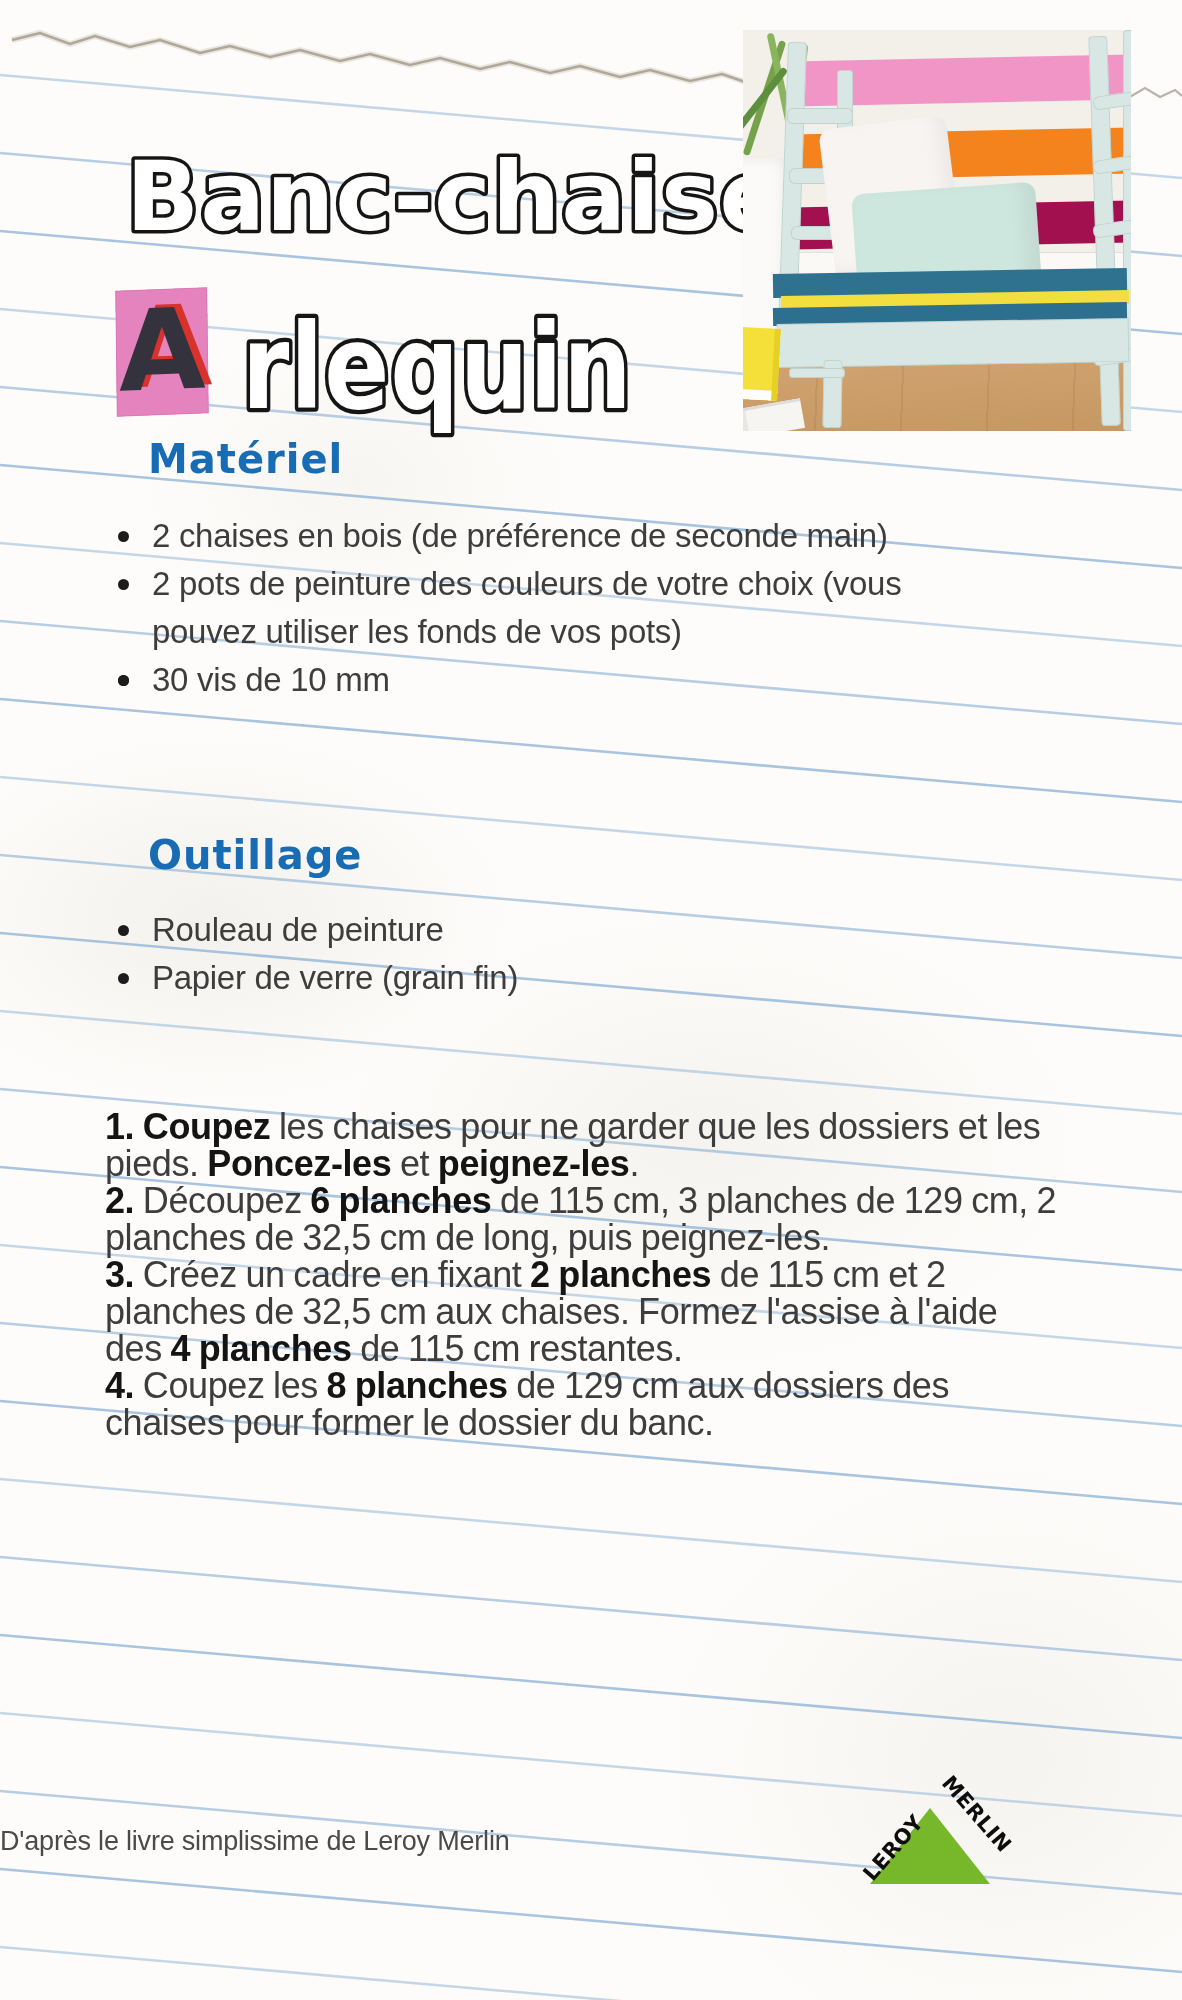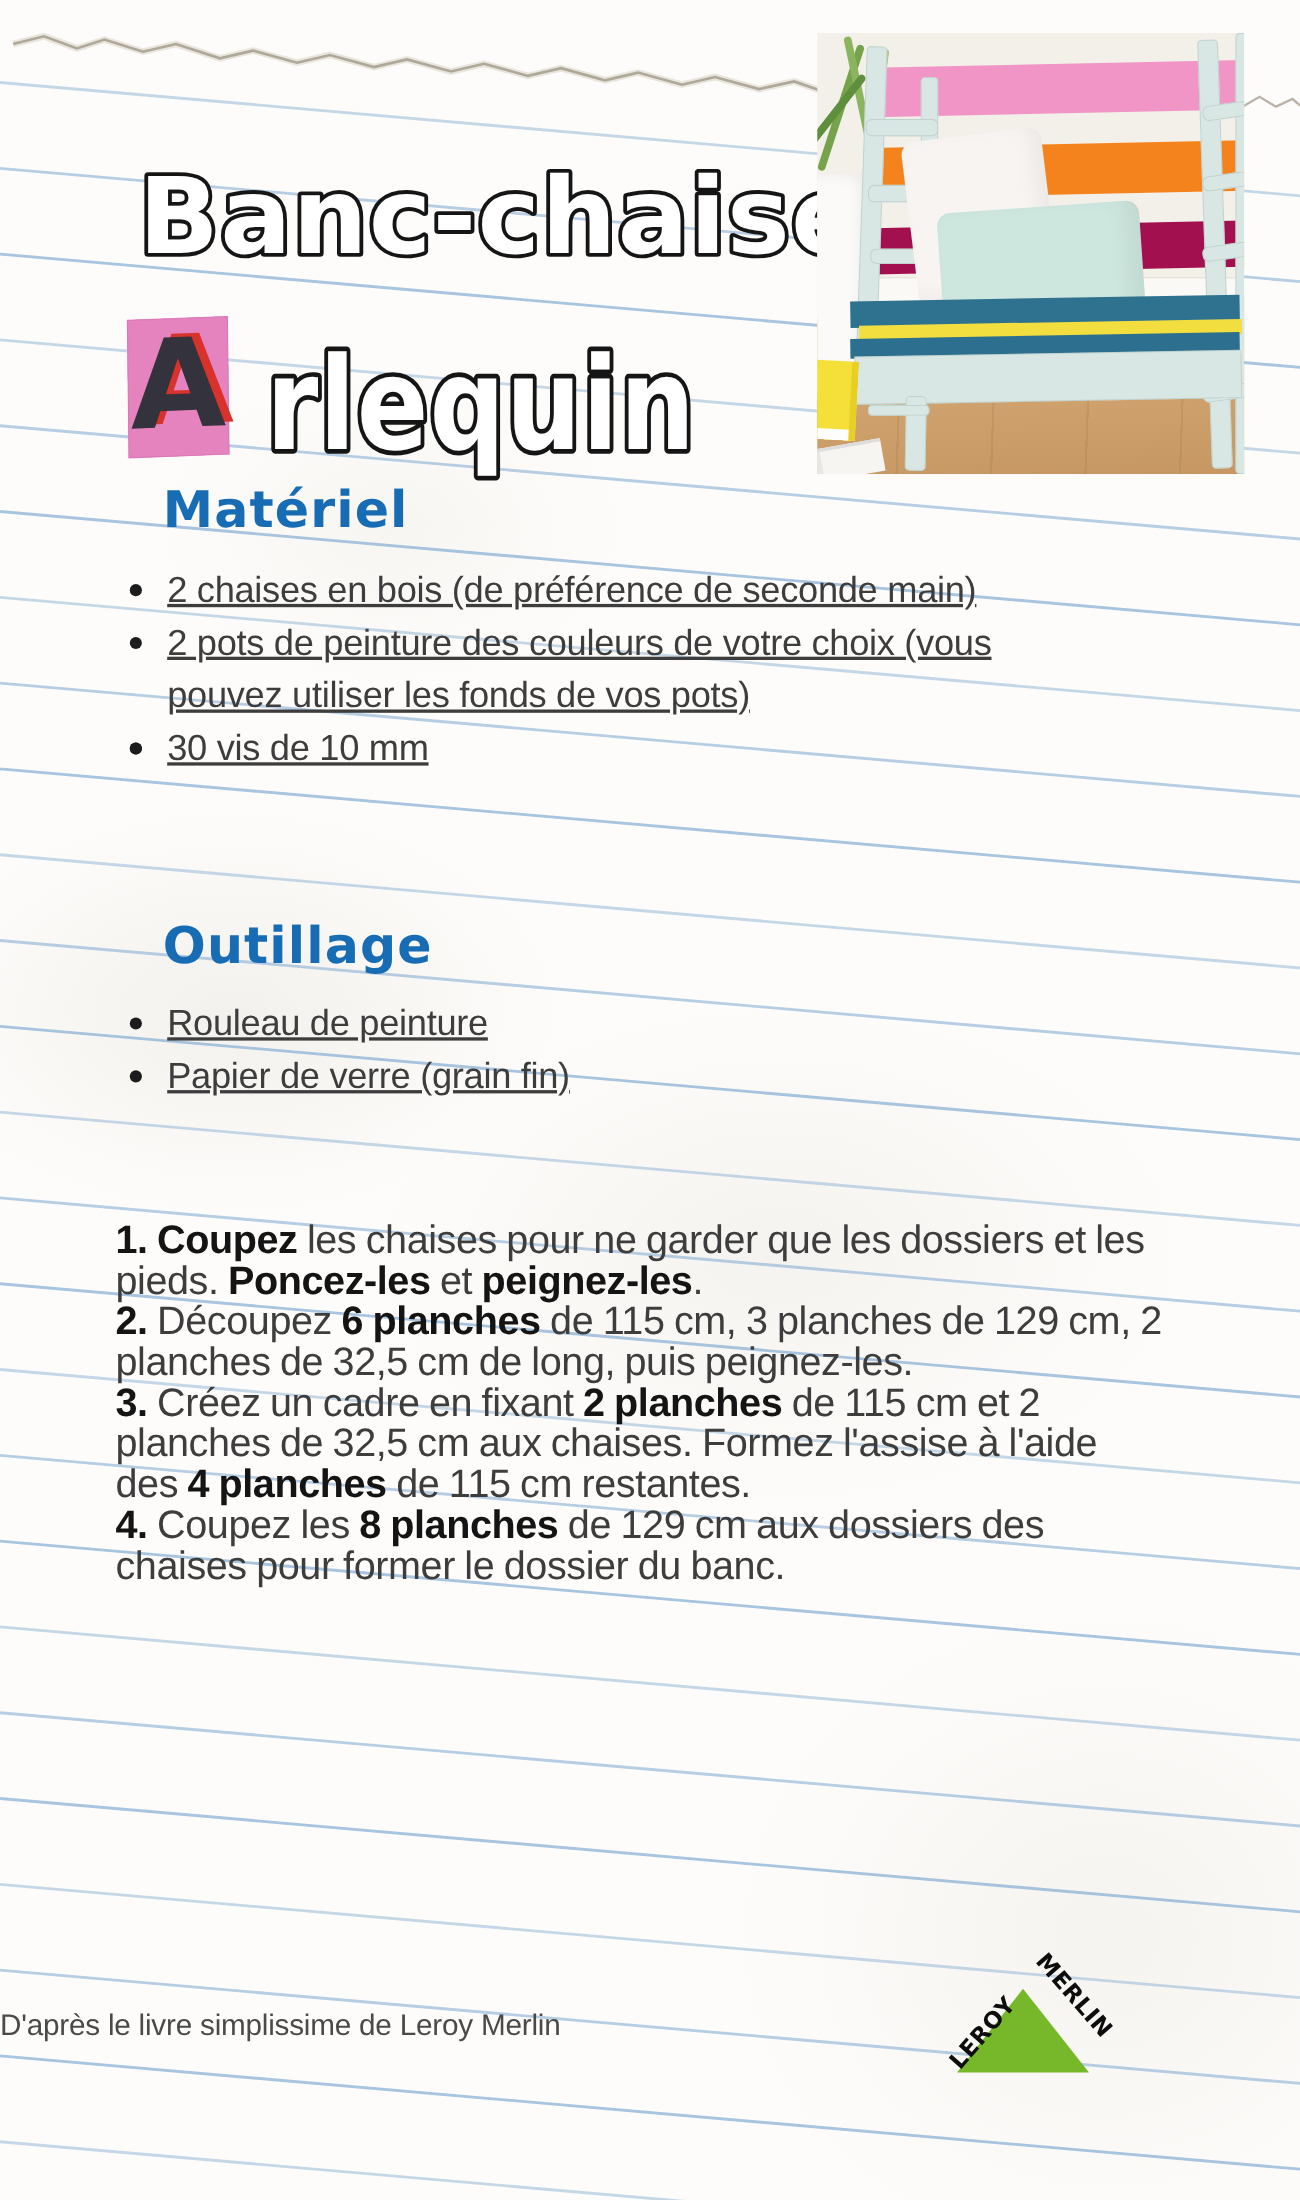--- a/index.html
+++ b/index.html
@@ -26,26 +26,26 @@
     display:flex;align-items:center;justify-content:center;
     box-shadow:0 0 0 1px rgba(210,110,175,.5) inset;
   }
   #initial-block .letter{
     font-family:"DejaVu Sans", sans-serif;font-weight:bold;font-size:112px;line-height:1;
     color:#34323c;text-shadow:7px -3px 0 #d8322c;transform:translateY(-2px);
   }
   
   .heading{
     position:absolute;left:148px;color:#176cb4;
-    font-family:"DejaVu Sans", sans-serif;font-weight:bold;font-size:46px;letter-spacing:1px;
+    font-family:"DejaVu Sans", sans-serif;font-weight:bold;font-size:40px;letter-spacing:1px;
   }
   
   .blist{position:absolute;left:112px;width:900px;list-style:none;margin:0;padding:0;
     font-size:33px;line-height:48px;color:#3d3d3d;letter-spacing:-.3px;}
-  .blist li{position:relative;padding-left:40px;margin:0;text-decoration:underline;}
+  .blist li{position:relative;padding-left:40px;margin:0;}
   .blist .dot{position:absolute;left:6px;top:19px;width:11px;height:11px;border-radius:50%;background:#1c1c1c;}
   
   #steps{position:absolute;left:105px;top:1108px;width:952px;
     font-size:36px;line-height:37px;color:#3d3d3d;letter-spacing:-.4px;word-spacing:-1px;}
   #steps p{margin:0;}
   #steps b{color:#141414;}
   
   #photo{position:absolute;left:743px;top:30px;width:388px;height:401px;overflow:hidden;background:#f3efe9;}
   #photo *{position:absolute;}
   .baseboard{left:0;top:222px;width:100%;height:30px;background:#faf9f6;border-top:1px solid #e3dfd8;}

